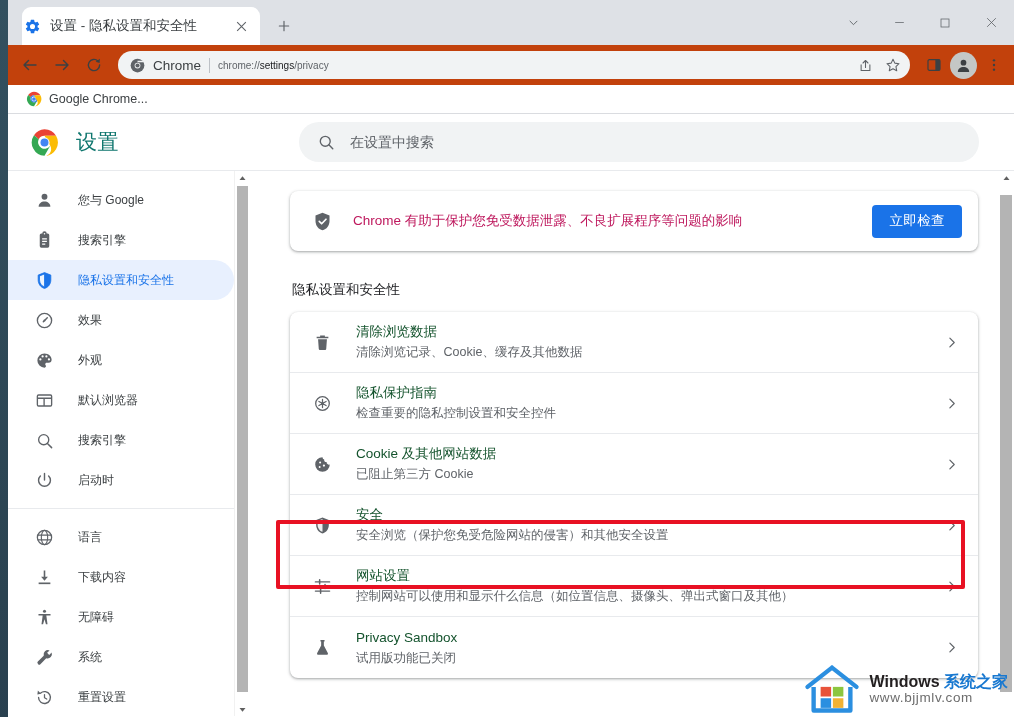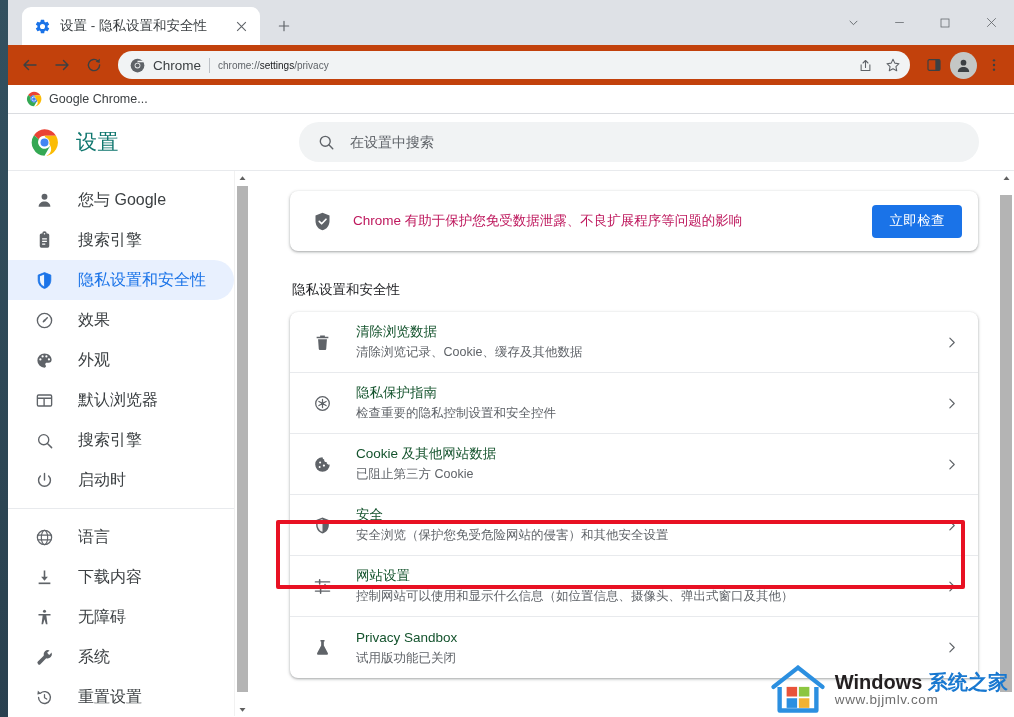--- a/index.html
+++ b/index.html
@@ -36,21 +36,21 @@
   }
   .tab {
     position: relative;
     margin-left: 14px;
     height: 38px;
     min-width: 238px;
     background: #ffffff;
     border-radius: 9px 9px 0 0;
     display: flex;
     align-items: center;
-    padding: 0 8px 0 12px;
+    padding: 0 8px 0 2px;
     gap: 9px;
   }
   .tab-favicon { width: 17px; height: 17px; flex: 0 0 auto; display:block; }
   .tab-title {
     font-size: 13.5px; color: #3c4043;
     white-space: nowrap; overflow: hidden; text-overflow: ellipsis;
     flex: 1 1 auto;
   }
   .tab-close {
     width: 22px; height: 22px; flex: 0 0 auto;
@@ -171,21 +171,21 @@
   }
   .nav-item {
     display: flex; align-items: center;
     height: 40px;
     padding-left: 26px;
     gap: 24px;
     border-radius: 0 20px 20px 0;
     margin-right: 14px;
     color: #5f6368;
   }
-  .nav-item .nav-label { font-size: 16px; color: #3c4043; }
+  .nav-item .nav-label { font-size: 12px; color: #3c4043; }
   .nav-item.active { background: #e8f0fe; }
   .nav-item.active .nav-label { color: #1a73e8; }
   .nav-item.active .nav-ico svg { fill: #1a73e8; stroke: #1a73e8; }
   .nav-ico { width: 20px; height: 20px; flex: 0 0 auto; display: flex; align-items: center; justify-content: center; }
   .nav-sep { height: 1px; background: #e8eaed; margin: 8px 0 8px 0; }
 
   .sb-scroll {
     position: absolute; right: 0; top: 0; bottom: 0;
     width: 14px; background: #ffffff;
     border-left: 1px solid #f1f1f1;
@@ -256,21 +256,21 @@
   }
 
   
   .watermark {
     position: absolute;
     right: 6px; bottom: 2px;
     display: flex; align-items: center; gap: 9px;
     z-index: 40;
   }
   .wm-text { line-height: 1.05; }
-  .wm-line1 { font-size: 20px; font-weight: bold; color: #231f20; white-space: nowrap; }
+  .wm-line1 { font-size: 16px; font-weight: bold; color: #231f20; white-space: nowrap; }
   .wm-line1 .cn { color: #1878d0; }
   .wm-line2 { font-size: 13.5px; color: #6d6d6d; letter-spacing: .6px; }
 </style>
 </head>
 <body>
 
 <div id="desktop">
   <div id="browser">
 
     <div class="tabstrip">

